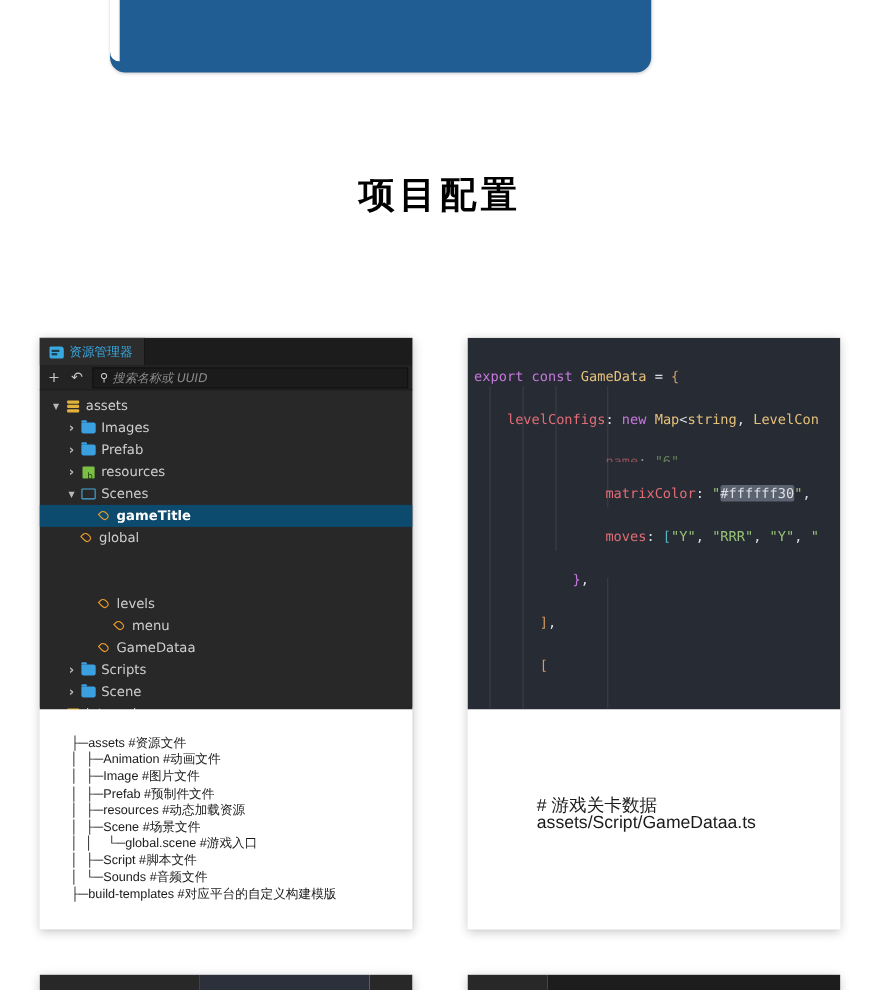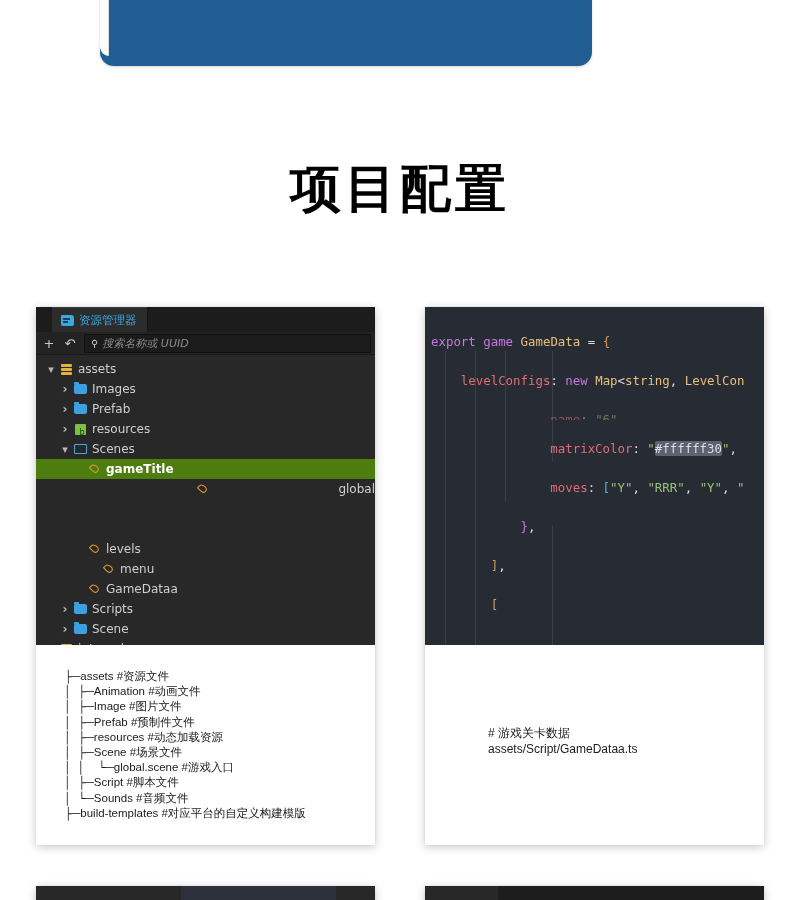--- a/index.html
+++ b/index.html
@@ -39,21 +39,21 @@
     border-right: 1px solid #dcdcdc;
   }
 
   
   #page-title {
     position: absolute;
     left: 0;
     top: 155px;
     width: 800px;
     text-align: center;
-    font-size: 51px;
+    font-size: 33px;
     font-weight: bold;
     letter-spacing: 4px;
     color: #000000;
     font-family: "DejaVu Sans", "Liberation Sans", sans-serif;
   }
 
   
   .card {
     position: absolute;
     background: #ffffff;
@@ -82,21 +82,20 @@
     align-items: stretch;
   }
   #explorer-tab {
     display: flex;
     align-items: center;
     gap: 5px;
     padding: 0 10px 0 9px;
     background: #2c2c2c;
     border-top: 1px solid #3a3a3a;
     border-right: 1px solid #151515;
-    margin-left: 16px;
   }
   #explorer-tab .tab-label {
     font-size: 11.5px;
     color: #39a9e0;
     font-family: "DejaVu Sans", "Liberation Sans", sans-serif;
     white-space: nowrap;
   }
   .icon-folder-tab {
     width: 13px; height: 11px;
     background: #39a9e0;
@@ -167,21 +166,21 @@
   .tree-row {
     height: 20px;
     display: flex;
     align-items: center;
     font-size: 12px;
     color: #cfcfcf;
     font-family: "DejaVu Sans", "Liberation Sans", sans-serif;
     white-space: nowrap;
   }
   .tree-row.selected {
-    background: #4d7c0f;
+    background: #0c4a6e;
     color: #ffffff;
     font-weight: bold;
   }
   .tw { width: 14px; text-align: center; color: #b8b8b8; font-size: 9px; line-height: 1; }
   .tw.none { color: transparent; }
   .ti { width: 16px; display: flex; align-items: center; justify-content: center; margin-right: 4px; }
 
   
   .ic-db {
     width: 11px; height: 11px; position: relative;
@@ -288,21 +287,21 @@
     position: absolute;
     left: 0; top: 338px;
     width: 339px;
     height: 200px;
     background: #ffffff;
     padding: 80px 0 0 63px;
     box-sizing: border-box;
   }
   #code-caption .cap-line {
     font-family: "Liberation Sans", "DejaVu Sans", sans-serif;
-    font-size: 12px;
+    font-size: 16px;
     line-height: 16px;
     color: #1a1a1a;
   }
 
   
   .bottom-strip {
     width: 339px;
     height: 26px;
     display: flex;
   }
@@ -378,21 +377,21 @@
           </span>
           <span>Scenes</span>
         </div>
         <div class="tree-row selected" style="padding-left: 36px;">
           <span class="tw none"></span>
           <span class="ti">
             <span class="ic-flame"></span>
           </span>
           <span>gameTitle</span>
         </div>
-        <div class="tree-row" style="padding-left: 20px; justify-content: space-between;">
+        <div class="tree-row" style="padding-left: 20px;">
           <span class="tw none"></span>
           <span class="ti">
             <span class="ic-flame"></span>
           </span>
           <span>global</span>
         </div>
         <div class="tree-row" style="padding-left: 36px; margin-top: 40px;">
           <span class="tw none"></span>
           <span class="ti">
             <span class="ic-flame"></span>
@@ -458,21 +457,21 @@
 <div class="card" id="card-code">
 
   <div id="code-panel">
     <div class="indent-guide" style="left:20px;  top:44px; height:294px;"></div>
     <div class="indent-guide" style="left:50px;  top:44px; height:294px;"></div>
     <div class="indent-guide" style="left:80px;  top:44px; height:150px;"></div>
     <div class="indent-guide" style="left:127px; top:44px; height:110px;"></div>
     <div class="indent-guide" style="left:127px; top:218px; height:120px;"></div>
 
     <div id="code-lines">
-<div class="cl"><span class="c-kw">export</span> <span class="c-kw">game</span> <span class="c-cls">GameData</span> <span class="c-white">=</span> <span class="c-brkt1">{</span></div>
+<div class="cl"><span class="c-kw">export</span> <span class="c-kw">const</span> <span class="c-cls">GameData</span> <span class="c-white">=</span> <span class="c-brkt1">{</span></div>
 <div class="cl">    <span class="c-prop">levelConfigs</span><span class="c-white">:</span> <span class="c-kw">new</span> <span class="c-cls">Map</span><span class="c-white">&lt;</span><span class="c-cls">string</span><span class="c-white">,</span> <span class="c-cls">LevelCon</span></div>
 <div class="cl" style="opacity:.55;overflow:hidden;height:10px;">                <span class="c-prop">name</span><span class="c-white">:</span> <span class="c-str">"6"</span><span class="c-white">,</span></div>
 <div class="cl">                <span class="c-prop">matrixColor</span><span class="c-white">:</span> <span class="c-str">"</span><span class="c-sel-grey">#ffffff30</span><span class="c-str">"</span><span class="c-white">,</span></div>
 <div class="cl">                <span class="c-prop">moves</span><span class="c-white">:</span> <span class="c-op">[</span><span class="c-str">"Y"</span><span class="c-white">,</span> <span class="c-str">"RRR"</span><span class="c-white">,</span> <span class="c-str">"Y"</span><span class="c-white">,</span> <span class="c-str">"</span></div>
 <div class="cl">            <span class="c-brkt2">}</span><span class="c-white">,</span></div>
 <div class="cl">        <span class="c-brkt1">]</span><span class="c-white">,</span></div>
 <div class="cl">        <span class="c-brkt1">[</span></div>
 
 
 

